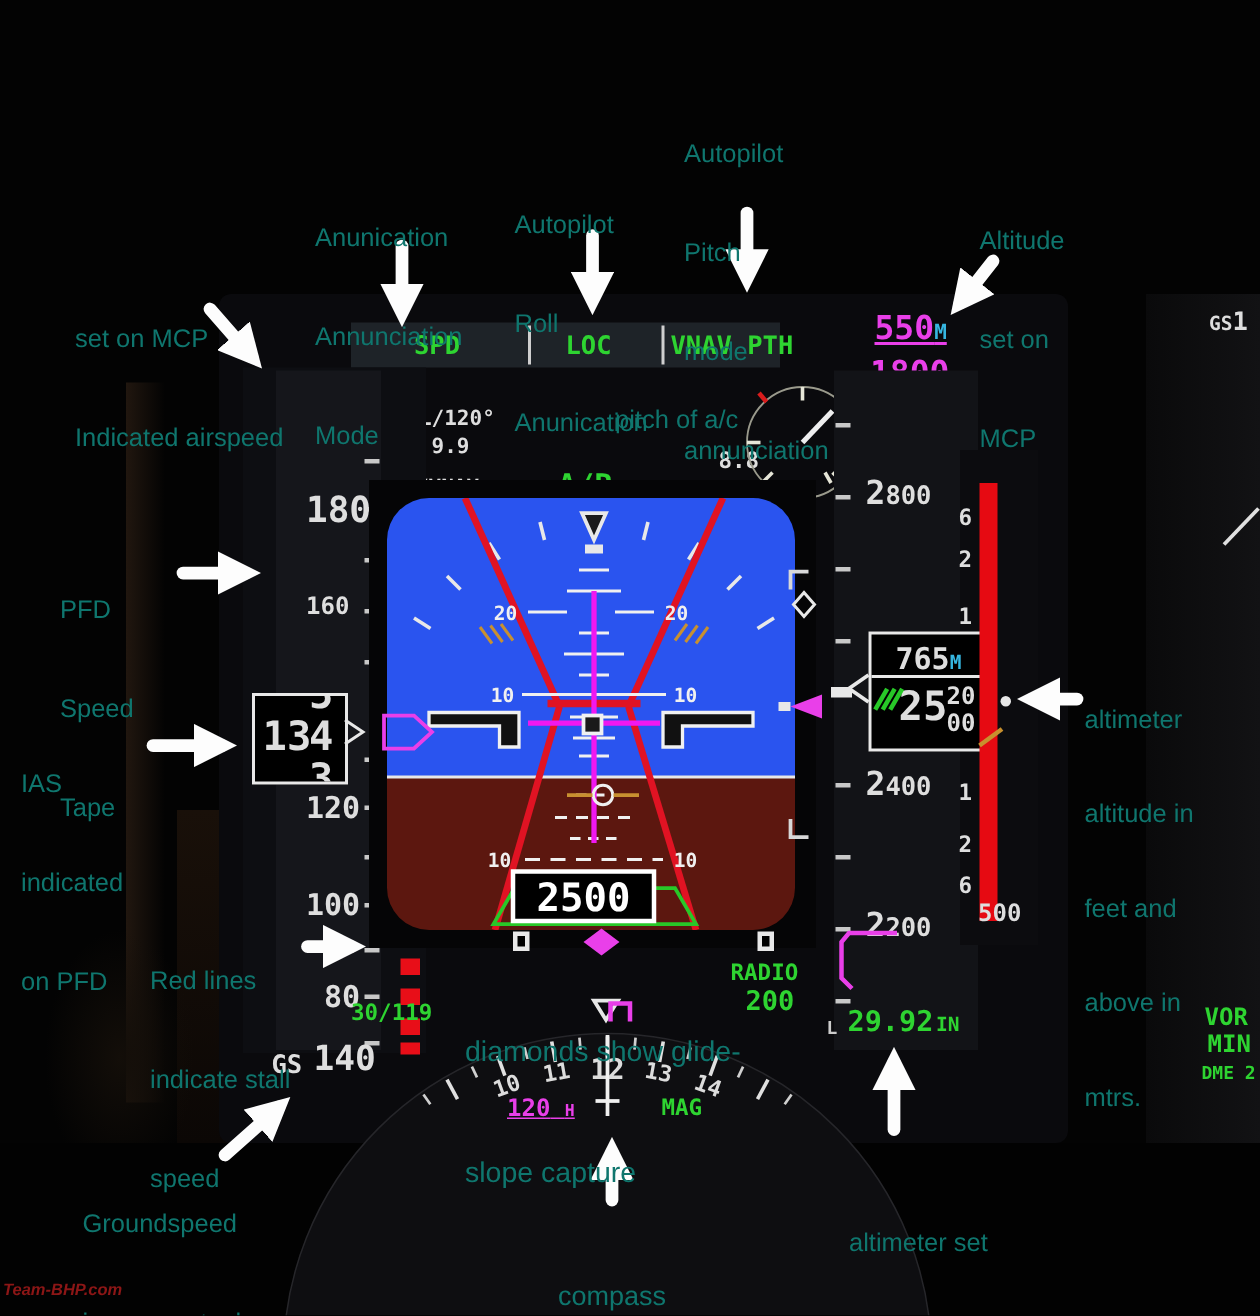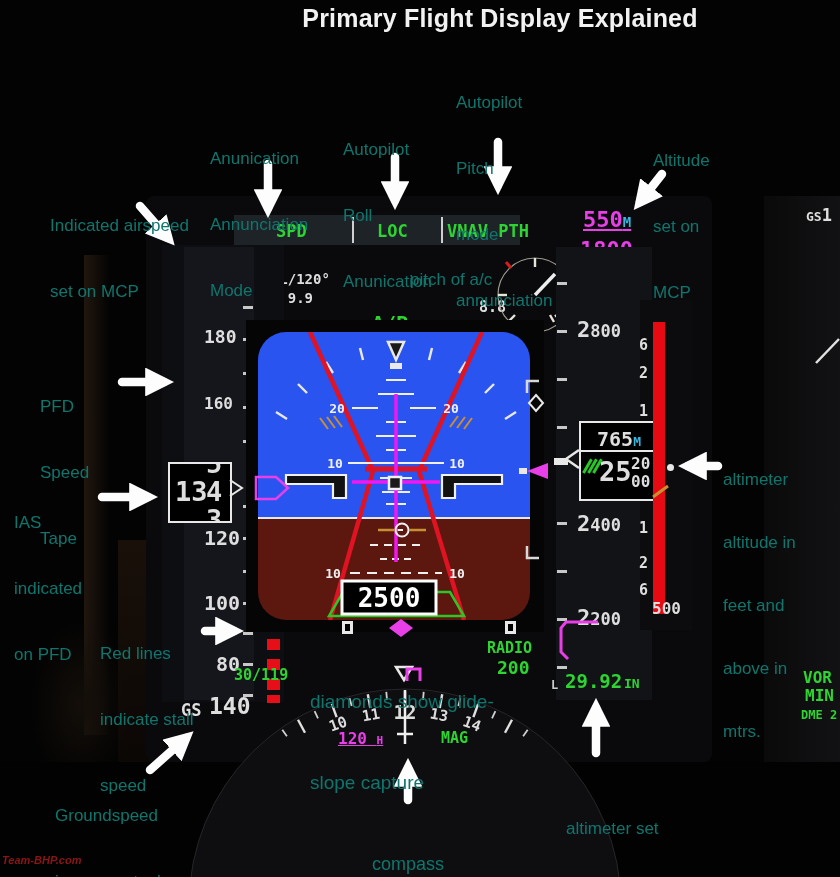--- a/index.html
+++ b/index.html
@@ -23,21 +23,20 @@
 
 <div id="canvas">
 
   <div class="panel" style="left:84px;top:255px;width:26px;height:480px;background:linear-gradient(to right,#261a11,rgba(0,0,0,0));opacity:.85"></div>
   <div class="panel" style="left:118px;top:540px;width:64px;height:222px;background:linear-gradient(to bottom,#191009,#0b0705)"></div>
   <div class="panel" style="left:30px;top:620px;width:100px;height:170px;background:radial-gradient(closest-side,#130e09,rgba(0,0,0,0))"></div>
   <div class="panel" style="left:146px;top:196px;width:566px;height:566px;background:#0a0a0d;border-radius:8px"></div>
   <div class="panel" style="left:764px;top:196px;width:76px;height:566px;background:linear-gradient(to right,#0a0a0b,#121214)"></div>
   <div class="panel" style="left:0px;top:762px;width:840px;height:115px;background:#020202"></div>
 
-  <div class="t" style="left:300px;top:4px;width:400px;text-align:center;font-size:25px;font-weight:600;color:#f2f2f2;letter-spacing:.2px">Primary Flight Display Explained</div>
 
   <div class="panel" style="left:234px;top:215px;width:286px;height:30px;background:#1e2328"></div>
   <div class="t mono grn" style="left:276px;top:221px;font-size:17px">SPD</div>
   <div class="t mono grn" style="left:377px;top:221px;font-size:17px">LOC</div>
   <div class="t mono grn" style="left:447px;top:221px;font-size:17px">VNAV PTH</div>
   <div class="panel" style="left:352px;top:217px;width:2px;height:26px;background:#cfcfcf"></div>
   <div class="panel" style="left:441px;top:217px;width:2px;height:26px;background:#cfcfcf"></div>
 
   <div class="t mono mag" style="left:184px;top:251px;font-size:25px">134</div>
   <div class="t mono wht" style="left:254px;top:271px;font-size:14px">IDBL/120°</div>
@@ -72,21 +71,21 @@
   <div class="tick" style="left:243px;top:372px"></div>
   <div class="tick" style="left:243px;top:406px"></div>
   <div class="tick" style="left:243px;top:440px"></div>
   <div class="tick" style="left:243px;top:505px"></div>
   <div class="tick" style="left:243px;top:537px"></div>
   <div class="tick" style="left:243px;top:570px"></div>
   <div class="tick" style="left:243px;top:602px"></div>
   <div class="tick" style="left:243px;top:632px"></div>
   <div class="tick" style="left:243px;top:663px"></div>
   <div class="tick" style="left:243px;top:694px"></div>
-  <div class="t mono wht" style="left:204px;top:326px;font-size:18px">180</div>
+  <div class="t mono wht" style="left:204px;top:326px;font-size:24px">180</div>
   <div class="t mono wht" style="left:204px;top:394px;font-size:16px">160</div>
   <div class="t mono wht" style="left:204px;top:526px;font-size:20px">120</div>
   <div class="t mono wht" style="left:204px;top:591px;font-size:20px">100</div>
   <div class="t mono wht" style="left:216px;top:652px;font-size:20px">80</div>
 
   <div class="panel" style="left:252px;top:404px;width:10px;height:3px;background:#2ed431"></div>
   <div class="t mono grn" style="left:265px;top:397px;font-size:15px">5</div>
   <div class="panel" style="left:252px;top:472px;width:10px;height:3px;background:#2ed431"></div>
   <div class="t mono grn" style="left:266px;top:463px;font-size:15px">20</div>
   <div class="panel" style="left:252px;top:535px;width:10px;height:3px;background:#2ed431"></div>
@@ -330,22 +329,22 @@
       <line x1="102" y1="497" x2="148" y2="497" marker-end="url(#ah)"></line>
       <line x1="205" y1="631" x2="234" y2="631" marker-end="url(#ah)"></line>
       <line x1="150" y1="770" x2="186" y2="738" marker-end="url(#ah)"></line>
       <line x1="408" y1="800" x2="408" y2="768" marker-end="url(#ah)"></line>
       <line x1="596" y1="753" x2="596" y2="708" marker-end="url(#ah)"></line>
       <line x1="718" y1="466" x2="688" y2="466" marker-end="url(#ah)"></line>
     </g>
   </svg>
 
   <div class="t ann" style="left:50px;top:171px;z-index:6">
+    <div>set on MCP</div>
     <div>Indicated airspeed</div>
-    <div>set on MCP</div>
   </div>
   <div class="t ann" style="left:210px;top:104px;z-index:6">
     <div>Anunication</div>
     <div>Annunciation</div>
     <div>Mode</div>
   </div>
   <div class="t ann" style="left:343px;top:95px;z-index:6">
     <div>Autopilot</div>
     <div>Roll</div>
     <div>Anunication</div>

